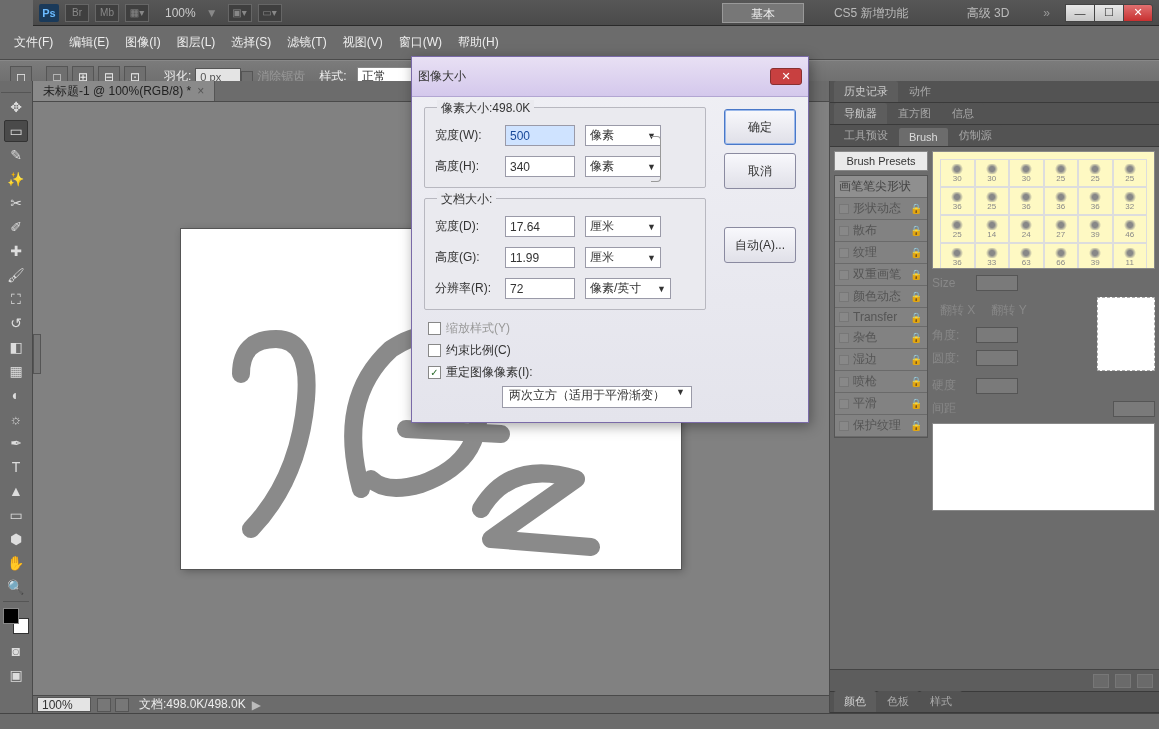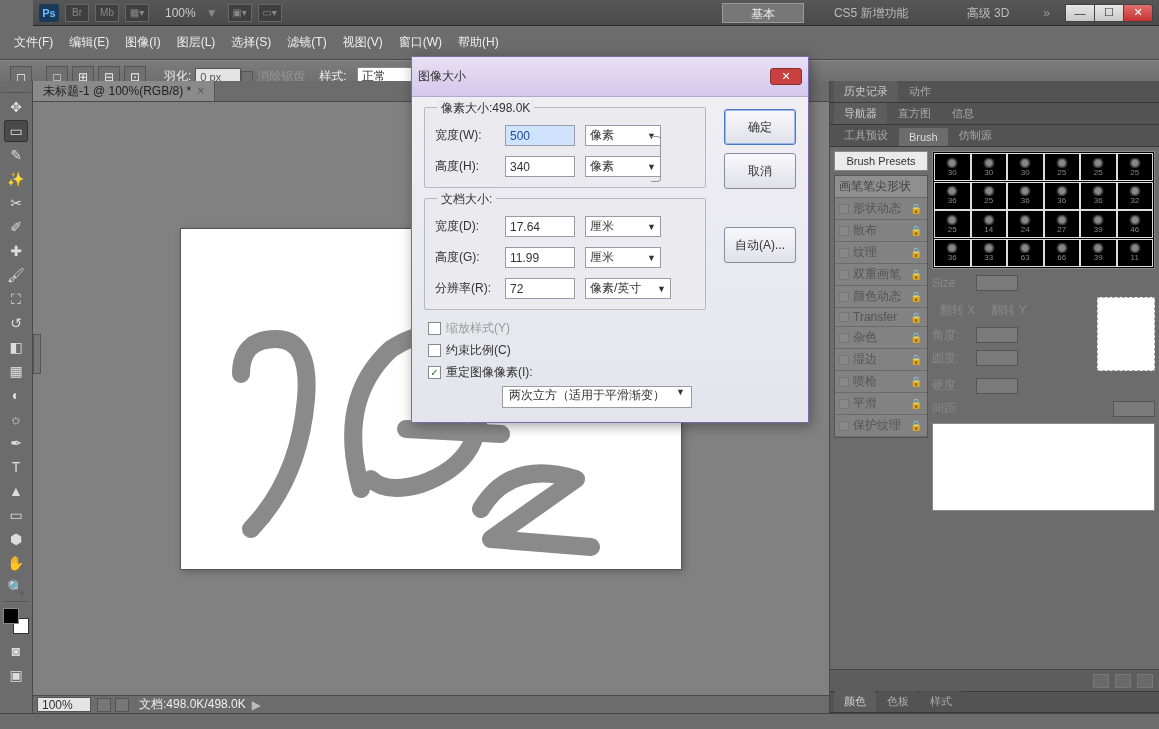--- a/index.html
+++ b/index.html
@@ -60,21 +60,21 @@
 .panel-body { background:#6c6c6c; color:#ccc; padding:4px;}
 .brush-panel { flex:1; display:flex; gap:4px; min-height:0;}
 .bp-left { width:94px; display:flex; flex-direction:column;}
 .bp-btn { background:#eaeaea; border:1px solid #888; padding:3px 6px; font-size:11px; color:#333; margin-bottom:4px;}
 .bp-list { background:#828282; border:1px solid #555; font-size:11px;}
 .bp-item { display:flex; align-items:center; padding:2px 4px; border-bottom:1px solid #6a6a6a; color:#555;}
 .bp-item .lock { margin-left:auto; font-size:10px;}
 .bp-item .cb { width:10px; height:10px; border:1px solid #777; margin-right:4px; background:#888;}
 .bp-item.head { background:#8f8f8f; color:#444; font-weight:normal;}
 .bp-right { flex:1; display:flex; flex-direction:column;}
-.thumb-grid { display:grid; grid-template-columns:repeat(6,1fr); gap:0; background:#000000; border:1px solid #888; padding:1px; height:118px; overflow:hidden;}
+.thumb-grid { display:grid; grid-template-columns:repeat(6,1fr); gap:0; background:#fef9c3; border:1px solid #888; padding:7px; height:118px; overflow:hidden;}
 .thumb { border:1px solid #ddd; height:28px; display:flex; flex-direction:column; align-items:center; justify-content:center; font-size:8px; color:#888;}
 .thumb .sw { width:14px; height:10px; background:radial-gradient(circle,#888 30%,transparent 70%);}
 .bp-row { display:flex; align-items:center; margin-top:6px; color:#888; font-size:11px;}
 .bp-row .slbl { width:44px;}
 .bp-row input[type=text] { width:42px; height:16px; background:#7a7a7a; border:1px solid #555; color:#ccc; font-size:10px;}
 .preview-box { width:58px; height:74px; background:#fff; border:1px dashed #aaa; margin-left:6px;}
 .bottom-preview { height:88px; background:#fff; border:1px solid #888; margin-top:6px;}
 .panel-footer { height:22px; background:#5d5d5d; border-top:1px solid #444; display:flex; align-items:center; justify-content:flex-end; padding-right:6px; gap:6px;}
 .pf-icon { width:16px; height:14px; border:1px solid #777; background:#6a6a6a;}
 .collapsed-row { height:22px; background:#535353; border-top:1px solid #3a3a3a;}

